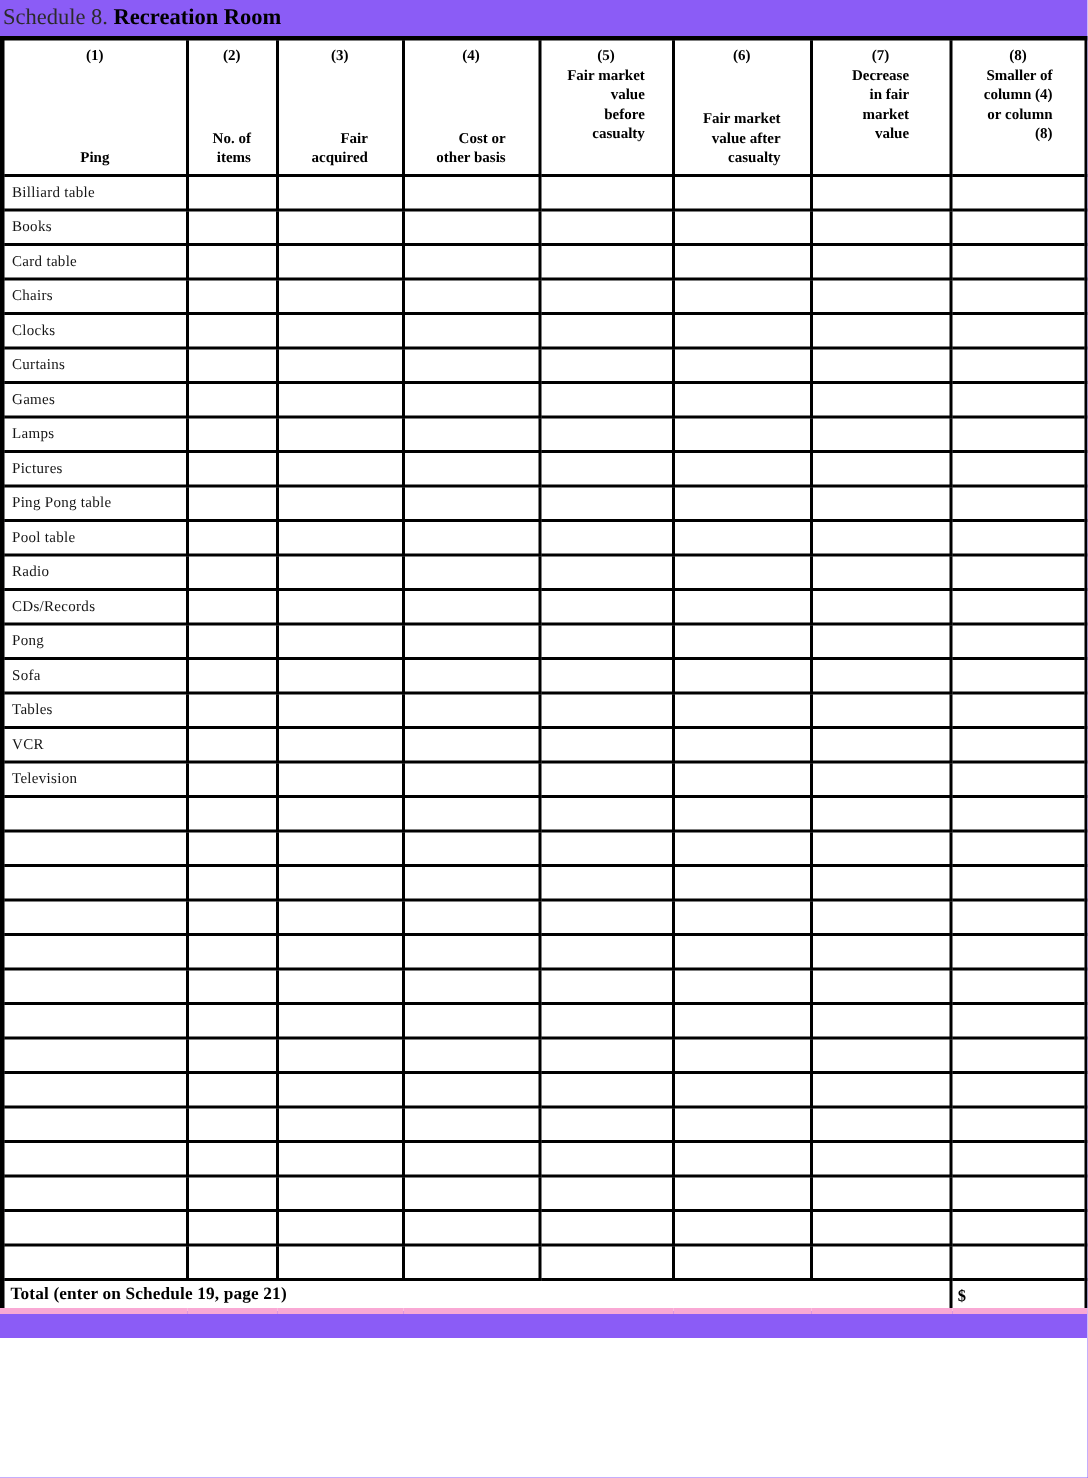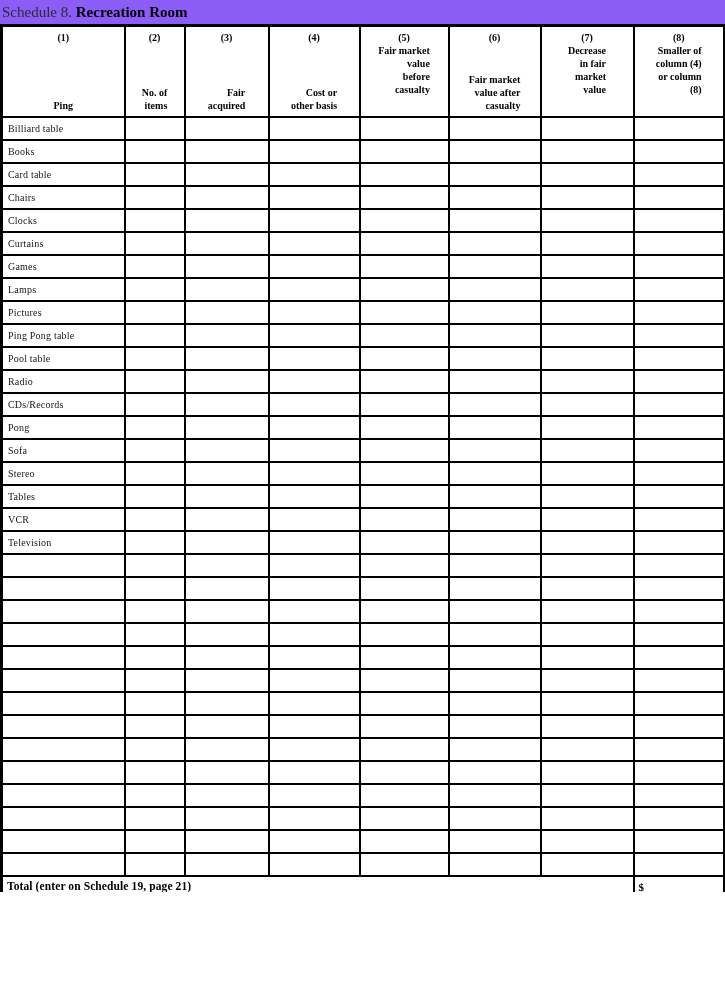--- a/index.html
+++ b/index.html
@@ -307,30 +307,20 @@
           <td class="item-cell">Sofa</td>
           <td class="value-cell"></td>
           <td class="value-cell"></td>
           <td class="value-cell"></td>
           <td class="value-cell"></td>
           <td class="value-cell"></td>
           <td class="value-cell"></td>
           <td class="value-cell"></td>
         </tr>
         <tr>
-          <td class="item-cell">Stereo</td>
-          <td class="value-cell"></td>
-          <td class="value-cell"></td>
-          <td class="value-cell"></td>
-          <td class="value-cell"></td>
-          <td class="value-cell"></td>
-          <td class="value-cell"></td>
-          <td class="value-cell"></td>
-        </tr>
-        <tr>
           <td class="item-cell">Tables</td>
           <td class="value-cell"></td>
           <td class="value-cell"></td>
           <td class="value-cell"></td>
           <td class="value-cell"></td>
           <td class="value-cell"></td>
           <td class="value-cell"></td>
           <td class="value-cell"></td>
         </tr>
         <tr>

